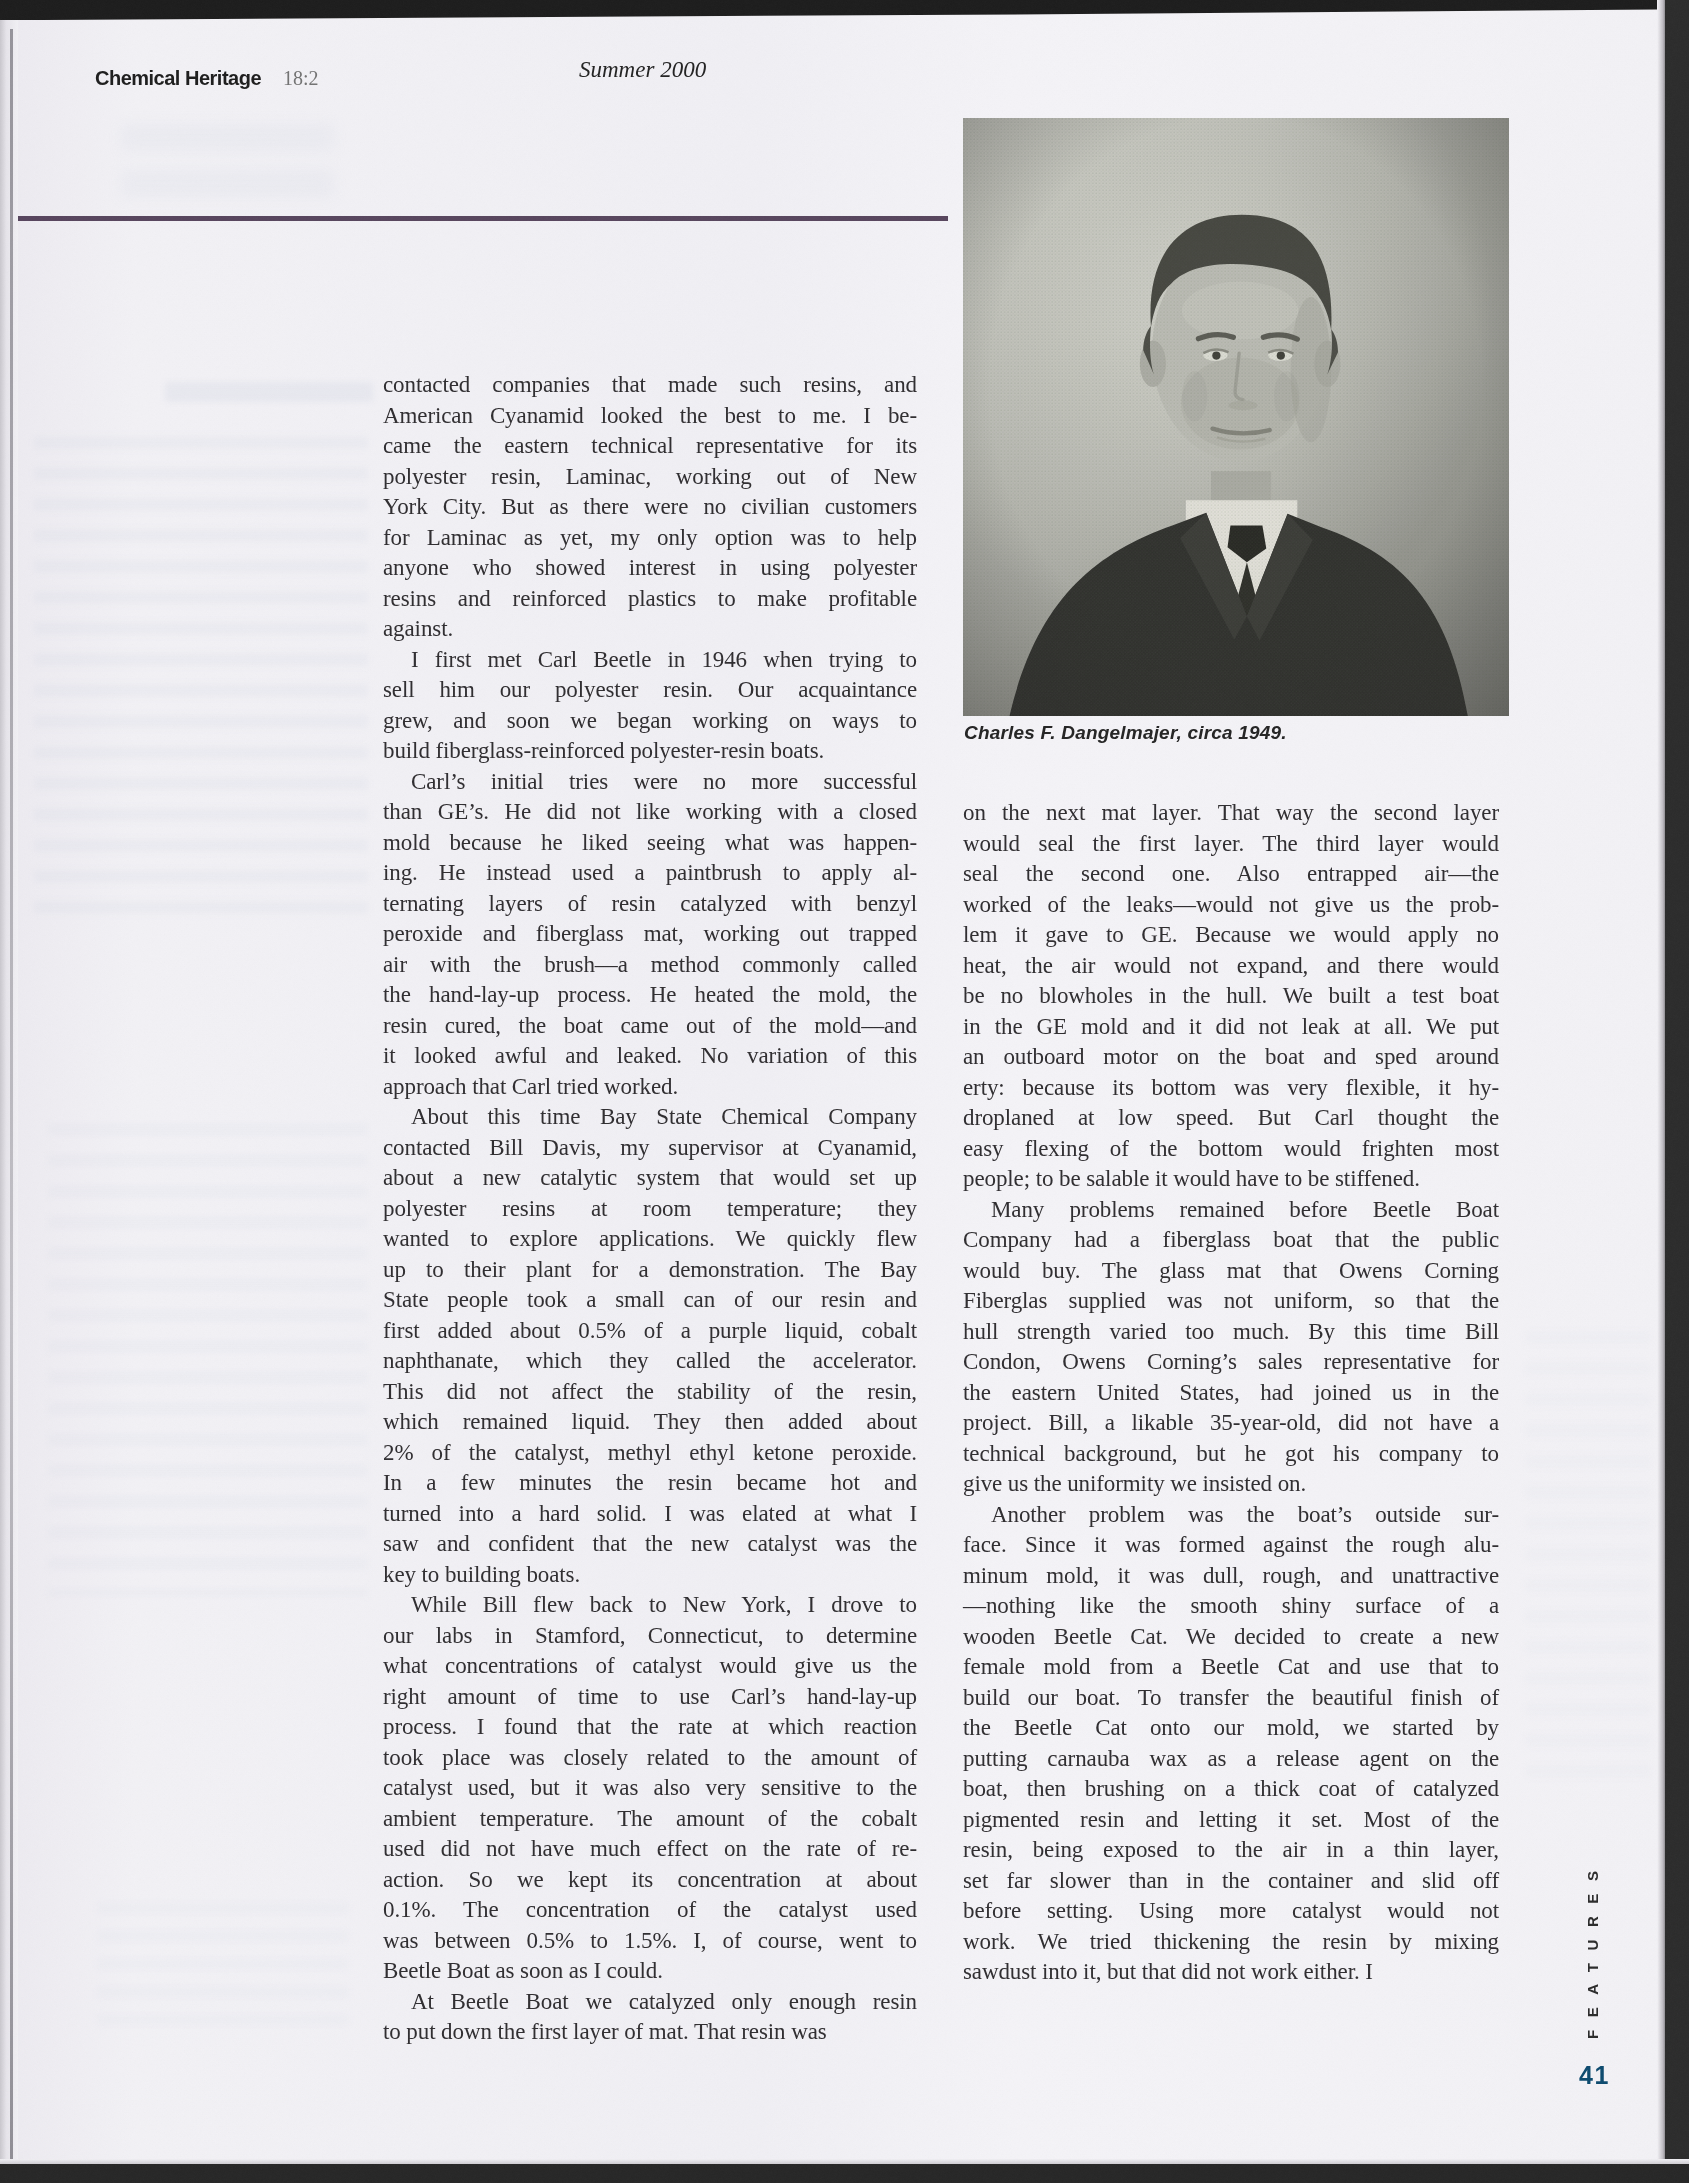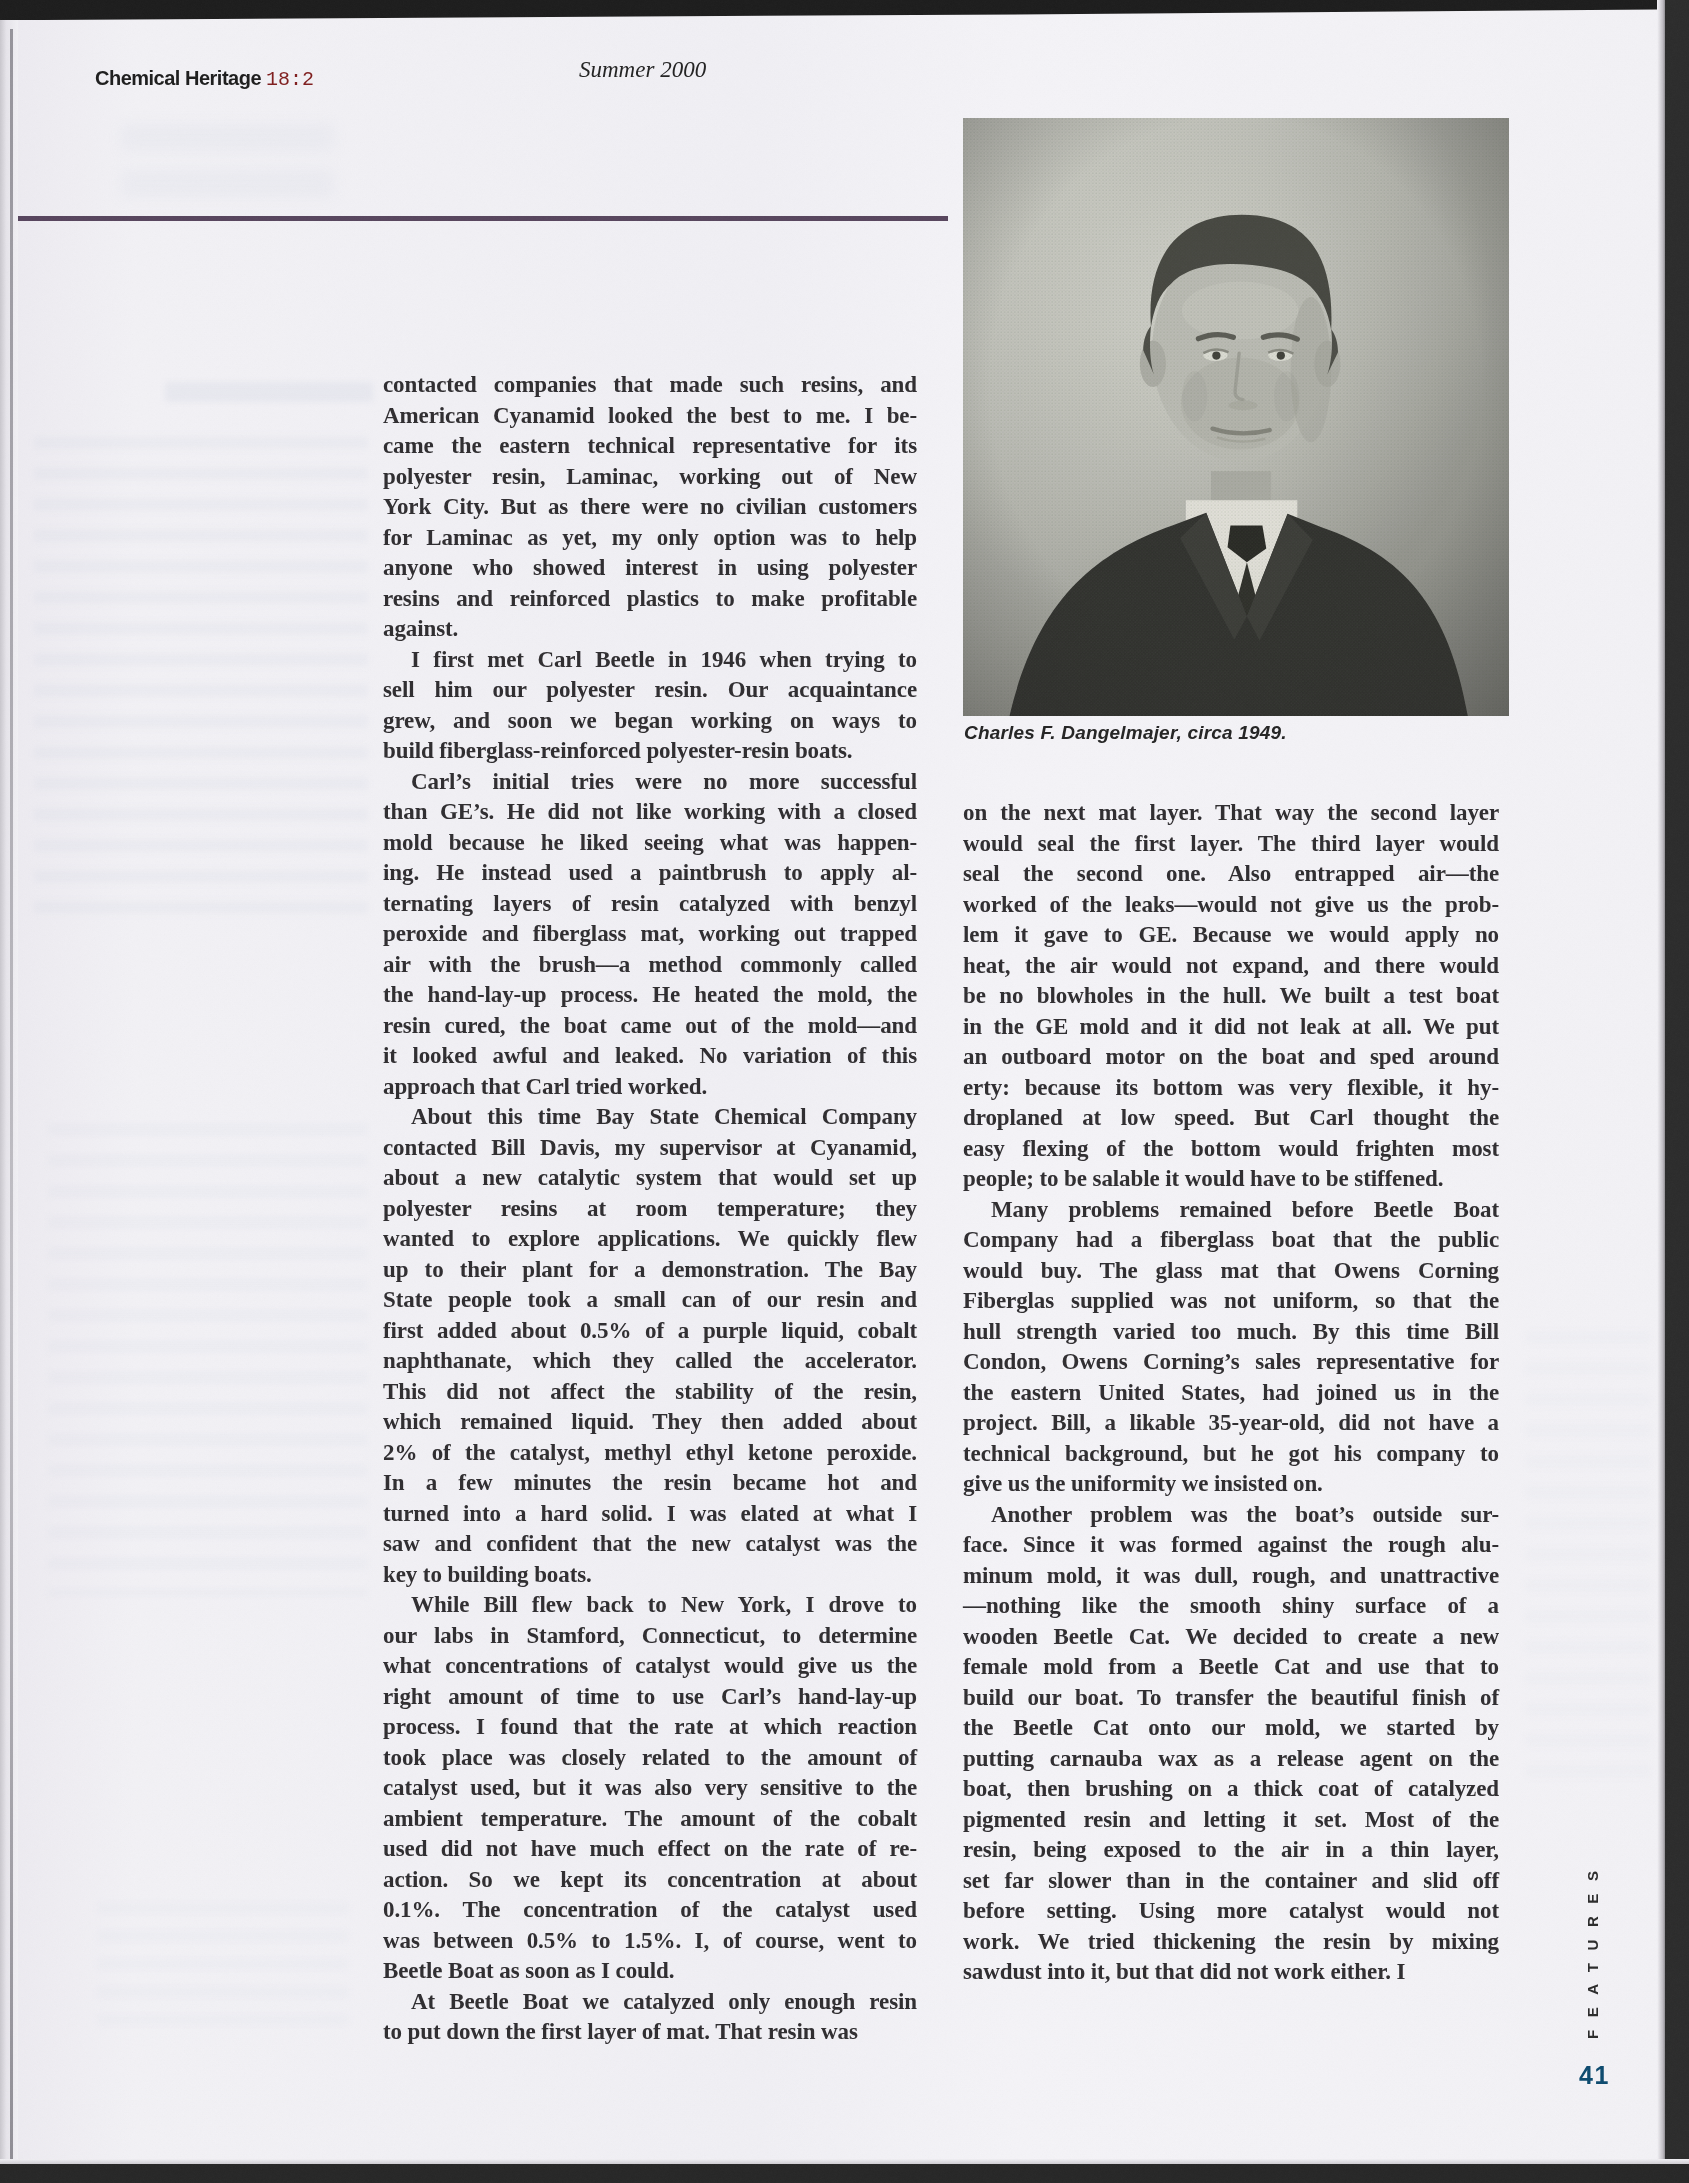--- a/index.html
+++ b/index.html
@@ -18,21 +18,21 @@
   .edge-bottom{position:absolute;left:0;bottom:19.4px;width:1689px;height:4.8px;
      background:linear-gradient(180deg,#f1f0f4,#cfcdd2);}
   .gutter{position:absolute;left:0;top:18.4px;width:18.4px;height:2146px;
      background:linear-gradient(90deg,#c9c7cd 0%,#e6e4ea 35%,#f1f0f4 100%);}
   .gutter-line{position:absolute;left:10.2px;top:29px;width:2.4px;height:2136px;
      background:linear-gradient(180deg,rgba(120,118,126,.75),rgba(120,118,126,.35) 60%,rgba(120,118,126,.8));}
   
   .header{position:absolute;left:95px;top:67px;height:25px;white-space:nowrap;}
   .journal{font-family:"Liberation Sans",sans-serif;font-weight:700;font-size:20px;
      letter-spacing:-0.5px;color:#1d1d1d;}
-  .issue{font-family:Liberation Mono, monospace;font-weight:400;font-size:20px;color:#7f1d1d;margin-left:5px;}
+  .issue{font-family:Liberation Serif, serif;font-weight:400;font-size:20px;color:#737373;margin-left:22px;}
   .season{position:absolute;left:579px;top:57px;font-style:italic;font-size:23px;color:#222;}
   .rule{position:absolute;left:0;top:216px;width:948px;height:4.8px;background:#4e3b54;opacity:.95;}
   
   .ghost{position:absolute;filter:blur(3.4px);opacity:.30;pointer-events:none;}
   .g1{left:121px;top:123px;width:213px;height:92px;background:
       repeating-linear-gradient(180deg,rgba(188,196,214,.55) 0 29px,transparent 29px 46px);filter:blur(6.8px);opacity:.22;}
   .g2{left:165px;top:382px;width:208px;height:20.3px;background:rgba(186,195,214,.6);}
   .g3{left:34px;top:436px;width:334px;height:484px;background:
       repeating-linear-gradient(180deg,rgba(186,195,214,.45) 0 13px,transparent 13px 31px);opacity:.26;}
   .g4{left:48px;top:1123px;width:320px;height:474px;background:
@@ -41,21 +41,21 @@
       repeating-linear-gradient(180deg,rgba(186,195,214,.4) 0 13px,transparent 13px 31px);opacity:.14;}
   .g6{left:97px;top:1902px;width:252px;height:126px;background:
       repeating-linear-gradient(180deg,rgba(186,195,214,.4) 0 11.6px,transparent 11.6px 28px);opacity:.18;}
   
   .photo{position:absolute;left:963px;top:118px;width:546px;height:598px;background:#9a9a94;}
   .photo svg{display:block;width:100%;height:100%;}
   .caption{position:absolute;left:964px;top:722px;width:547px;
      font-family:"Liberation Sans",sans-serif;font-style:italic;font-weight:700;
      font-size:19px;color:#242424;letter-spacing:0.2px;}
   
-  .col{position:absolute;font-size:23px;line-height:30.5px;letter-spacing:-0.1px;color:#2f2d30;font-weight:bold;}
+  .col{position:absolute;font-size:23px;line-height:30.5px;letter-spacing:-0.1px;color:#2f2d30;}
   .col-left{left:383px;top:370px;width:534px;}
   .col-right{left:963px;top:798px;width:536px;}
   .para{margin:0;}
   .line{white-space:nowrap;text-align:justify;text-align-last:justify;height:30.5px;}
   .line.last{text-align-last:left;}
   .para.indent .line:first-child{padding-left:28px;}
   
   .features{position:absolute;left:1584px;top:1845px;height:194px;
      writing-mode:vertical-rl;transform:rotate(180deg);
      font-family:"Liberation Sans",sans-serif;font-weight:700;font-size:15px;

